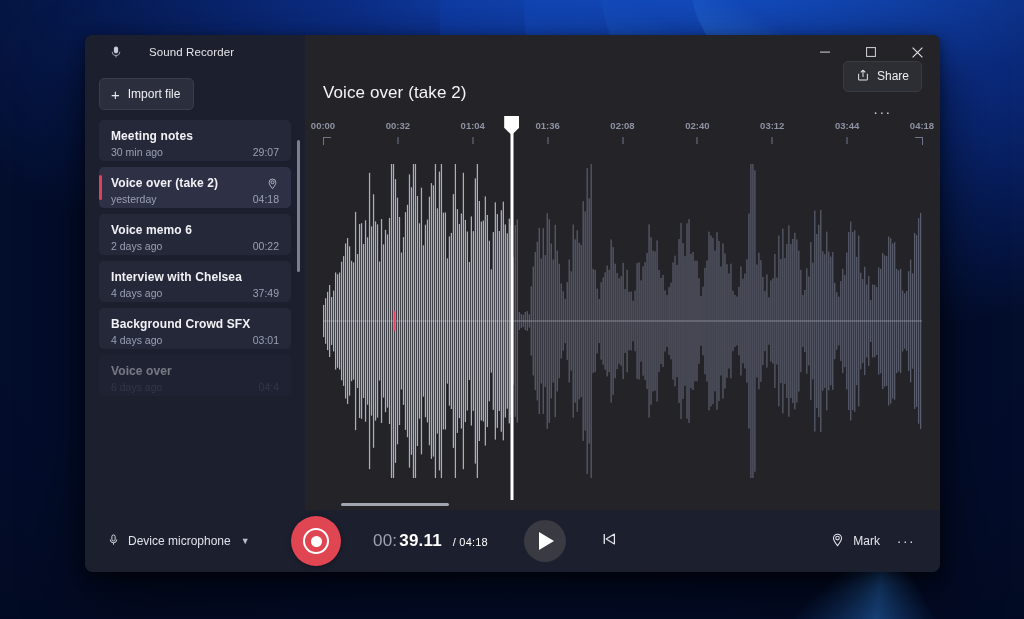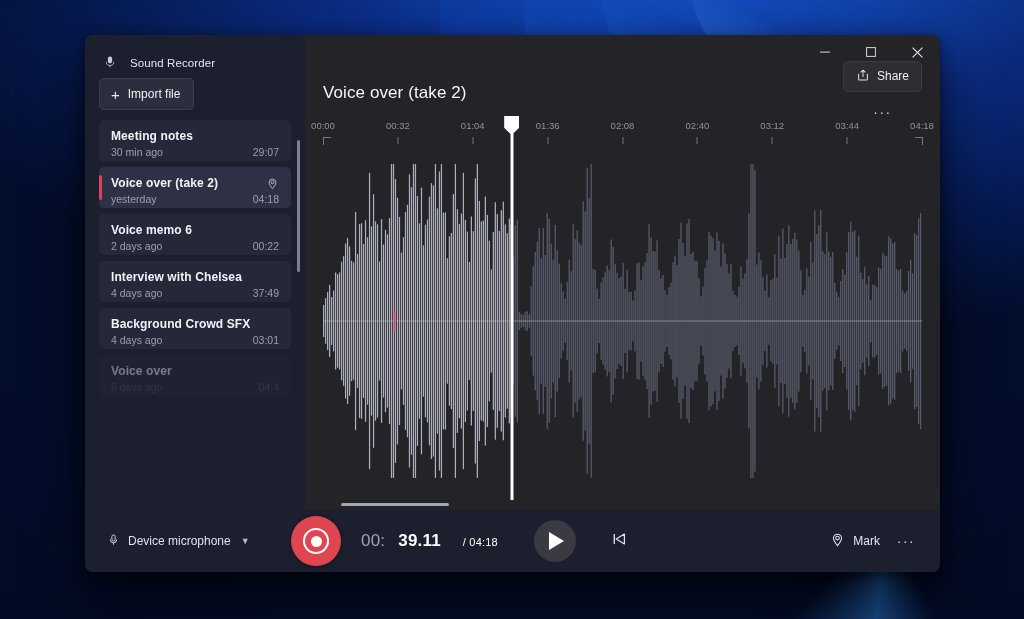--- a/index.html
+++ b/index.html
@@ -46,21 +46,21 @@
   
   #win{position:absolute;left:85px;top:35px;width:855px;height:537px;
     background:#1e1e24;border-radius:8px;overflow:hidden;
     box-shadow:0 26px 60px rgba(0,0,0,.62), 0 4px 14px rgba(0,0,0,.5);
     display:flex;flex-direction:column;}
   #winbody{flex:1;display:flex;min-height:0;}
 
   
   #sidebar{width:220px;background:#1c1f2e;display:flex;flex-direction:column;
     position:relative;flex:0 0 220px;}
-  #titlebar{height:34px;display:flex;align-items:flex-end;gap:13px;padding:0 0 0 18px;flex:0 0 34px;}
+  #titlebar{height:34px;display:flex;align-items:center;gap:26px;padding:0 0 0 24px;flex:0 0 34px;}
   #apptitle{font-size:11.5px;color:#e6e6ea;letter-spacing:.1px;}
   .micglyph{width:14px;height:14px;display:block;}
 
   #importwrap{padding:9px 14px 10px 14px;}
   #importbtn{display:inline-flex;align-items:center;gap:8px;height:30px;padding:0 13px 0 11px;
     background:#2b2e3c;border:1px solid #3a3d4c;border-radius:5px;color:#f0f0f4;font-size:12px;cursor:default;}
   #importbtn .plus{font-size:15px;line-height:1;color:#e8e8ee;font-weight:300;}
 
   #listscroll{flex:1;min-height:0;overflow:hidden;position:relative;padding:0 14px 0 14px;}
   #list{display:flex;flex-direction:column;gap:6px;}
@@ -88,21 +88,21 @@
 
   #mainhead{display:flex;align-items:center;justify-content:space-between;padding:3px 18px 0 18px;height:42px;flex:0 0 42px;}
   #rectitle{font-size:17px;color:#f4f4f8;font-weight:400;letter-spacing:.1px;}
   #headright{display:flex;align-items:center;gap:6px;flex-direction:column;}
   #sharebtn{display:inline-flex;align-items:center;gap:7px;height:29px;padding:0 12px;
     background:#2d2d34;border:1px solid #3a3a43;border-radius:5px;color:#eeeef2;font-size:12px;cursor:default;}
   #headmore{width:28px;height:28px;display:flex;align-items:center;justify-content:center;color:#d8d8de;font-size:14px;letter-spacing:1.5px;cursor:default;}
 
   
   #ruler{position:relative;height:34px;margin:6px 18px 0 18px;flex:0 0 34px;}
-  .tick{position:absolute;top:0;transform:translateX(-50%);text-align:left;}
+  .tick{position:absolute;top:0;transform:translateX(-50%);text-align:left;font-weight:bold;}
   .tick .lbl{font-size:9.5px;color:#8e93a3;white-space:nowrap;display:block;}
   .tmark{position:absolute;top:17px;width:1px;height:7px;background:#71768a;transform:translateX(-50%);}
   .tcorner{position:absolute;top:17px;width:7px;height:7px;border-top:1px solid #71768a;}
   .tcorner.l{border-left:1px solid #71768a;}
   .tcorner.r{border-right:1px solid #71768a;transform:translateX(-7px);}
 
   
   #wavearea{position:relative;flex:1;min-height:0;margin:0 18px 0 18px;}
   #wavecanvas{position:absolute;left:0;right:0;top:0;bottom:22px;}
   #wavecanvas svg{display:block;width:100%;height:100%;}
@@ -113,21 +113,21 @@
 
   
   #transport{height:62px;flex:0 0 62px;background:#1c1f2e;display:flex;align-items:center;position:relative;}
   #devsel{display:flex;align-items:center;gap:8px;padding-left:22px;width:198px;box-sizing:border-box;color:#dfe1e9;font-size:12px;cursor:default;}
   #devsel .chev{font-size:9px;color:#b9bdc9;margin-left:2px;}
   #tcenter{flex:1;display:flex;align-items:center;gap:0;padding-left:8px;}
   #recbtn{width:50px;height:50px;border-radius:50%;background:#e04552;display:flex;align-items:center;justify-content:center;cursor:default;
     box-shadow:0 1px 5px rgba(0,0,0,.35);}
   #recinner{width:22px;height:22px;border-radius:50%;border:2px solid #fff;display:flex;align-items:center;justify-content:center;}
   #recdot{width:11px;height:11px;border-radius:50%;background:#fff;}
-  #timewrap{margin-left:20px;display:flex;align-items:baseline;gap:13px;font-size:17px;letter-spacing:.2px;}
+  #timewrap{margin-left:32px;display:flex;align-items:baseline;gap:2px;font-size:17px;letter-spacing:.2px;}
   .t-dim{color:#9ea3b4;}
   .t-cur{color:#ffffff;font-weight:700;}
   .t-total{color:#ffffff;font-size:11px;margin-left:9px;}
   #playbtn{width:42px;height:42px;border-radius:50%;background:#3a3a42;display:flex;align-items:center;justify-content:center;margin-left:36px;cursor:default;}
   #playtri{width:0;height:0;border-left:15px solid #ffffff;border-top:9px solid transparent;border-bottom:9px solid transparent;margin-left:4px;}
   #skipbtn{width:34px;height:34px;display:flex;align-items:center;justify-content:center;margin-left:26px;cursor:default;}
   #tright{display:flex;align-items:center;gap:4px;padding-right:20px;}
   #markbtn{display:inline-flex;align-items:center;gap:8px;height:30px;padding:0 8px;color:#e6e7ed;font-size:12px;cursor:default;}
   #footmore{width:28px;height:28px;display:flex;align-items:center;justify-content:center;color:#d8d8de;font-size:14px;letter-spacing:1.5px;cursor:default;}
 </style>

